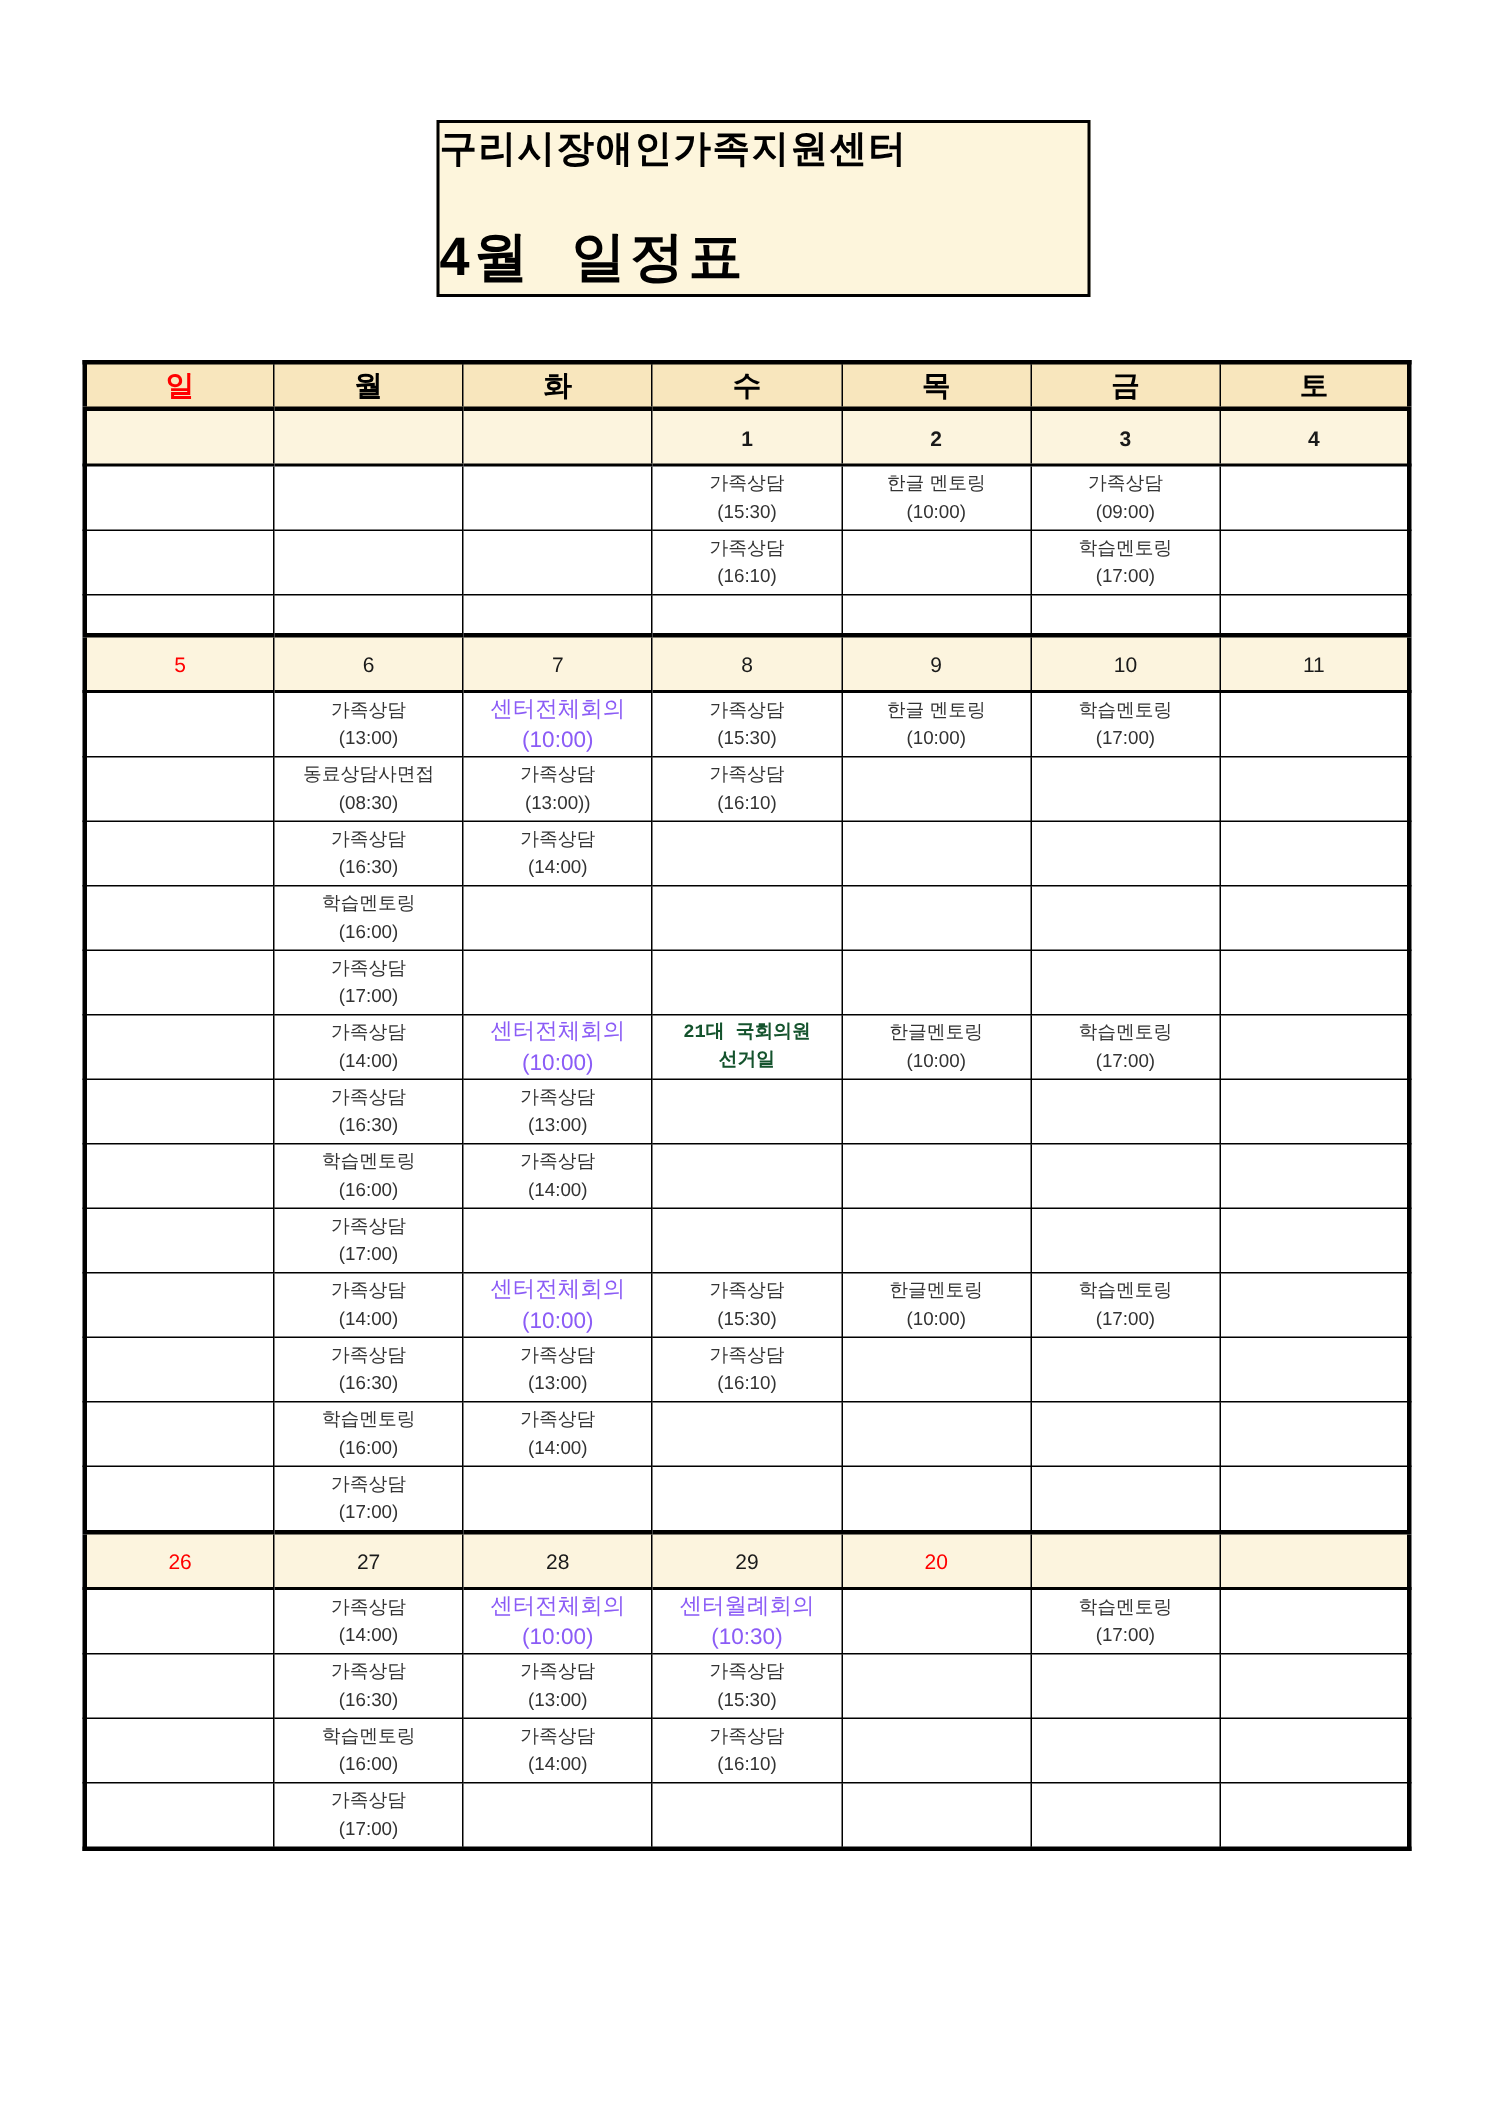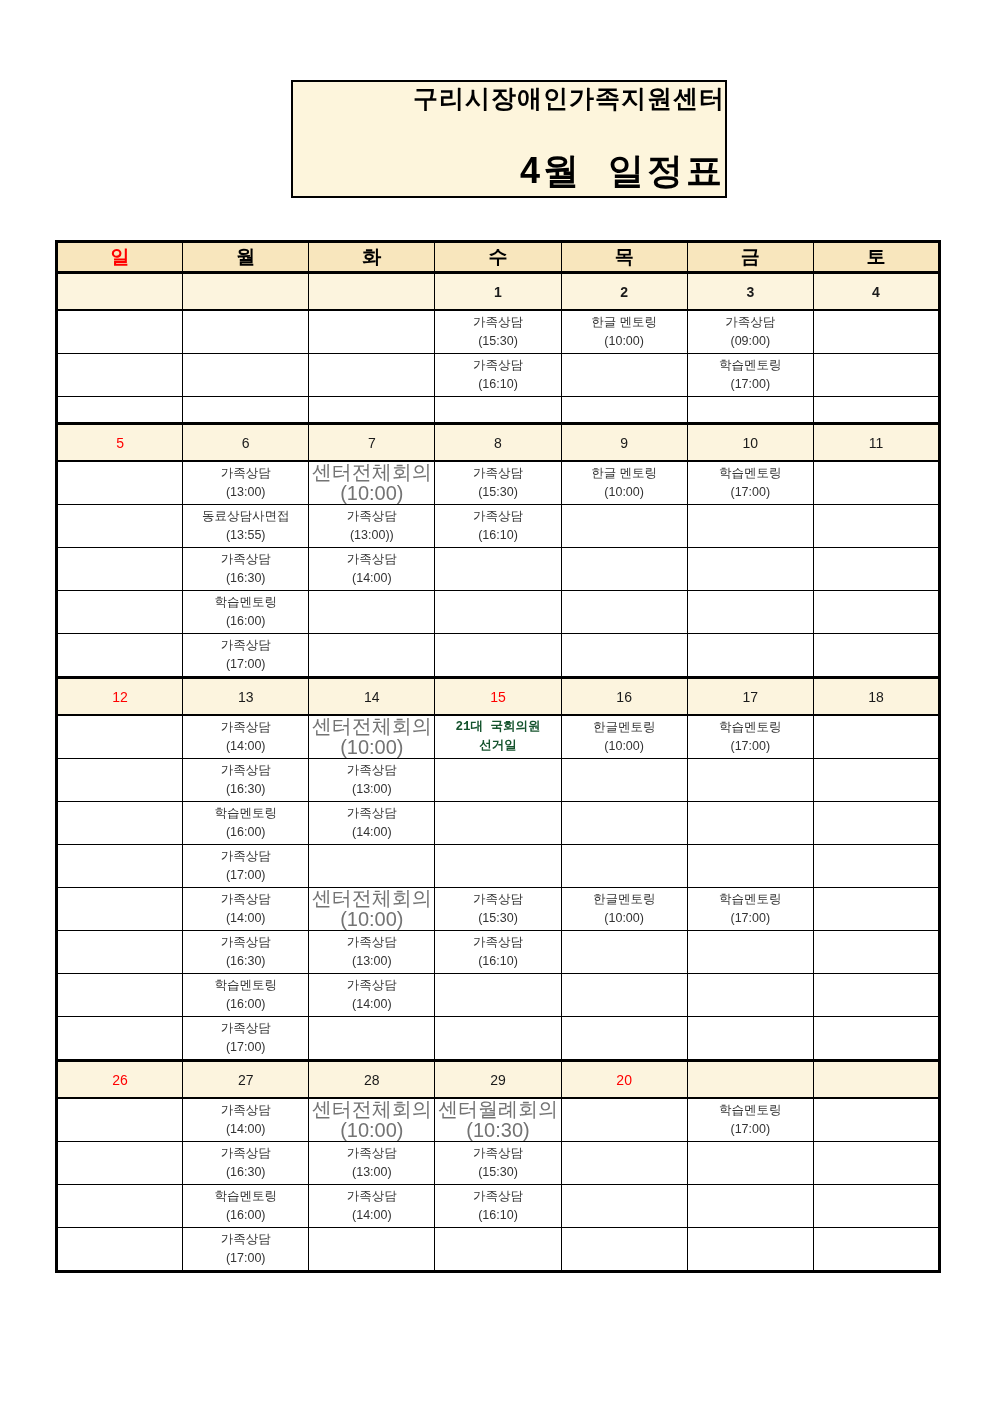--- a/index.html
+++ b/index.html
@@ -4,21 +4,21 @@
 <style>
   html,body{margin:0;padding:0;}
   body{
     width:992px;height:1403px;position:relative;background:#ffffff;
     font-family:"Liberation Sans","DejaVu Sans",sans-serif;color:#000;
   }
   
   .title-box{
     position:absolute;left:291px;top:80px;width:436px;height:118px;
     background:#FDF5DC;border:2px solid #000;box-sizing:border-box;
-    display:flex;flex-direction:column;align-items:flex-end;justify-content:center;gap:8px;
+    display:flex;flex-direction:column;align-items:flex-start;justify-content:center;gap:8px;
   }
   .title-org{font-size:25px;font-weight:700;letter-spacing:1px;}
   .title-heading{font-size:36px;font-weight:700;letter-spacing:3px;white-space:pre;margin-top:24px;}
   
   table.calendar{
     position:absolute;left:55px;top:240px;width:886px;
     border-collapse:collapse;table-layout:fixed;
     border:3px solid #000;
   }
   th{
@@ -29,21 +29,21 @@
   td{border:1px solid #000;padding:0;text-align:center;vertical-align:middle;}
   tr.date-row td{
     height:35px;background:#FCF4DE;font-size:14px;font-weight:400;color:#1a1a1a;
     border-top:3px solid #000;border-bottom:2px solid #000;
   }
   tr.bold-dates td{font-weight:700;}
   tr.date-row td.red{color:#FF0000;}
   tr.event-row td{height:42px;background:#ffffff;}
   tr.short-row td{height:25px;}
   .ev-l1,.ev-l2{font-size:12.5px;line-height:19px;color:#333;}
-  td.big .ev-l1,td.big .ev-l2{font-size:20px;line-height:21px;color:#737373;}
+  td.big .ev-l1,td.big .ev-l2{font-size:15px;line-height:21px;color:#8b5cf6;}
   td.redcell .ev-l1,td.redcell .ev-l2{color:#14532d;font-weight:700;font-family:Liberation Mono, monospace;}
 </style>
 </head>
 <body>
 
 <div class="title-box">
   <div class="title-org">구리시장애인가족지원센터</div>
   <div class="title-heading">4월  일정표</div>
 </div>
 
@@ -141,21 +141,21 @@
         <td>
           <div class="ev-l1">학습멘토링</div>
           <div class="ev-l2">(17:00)</div>
         </td>
         <td></td>
       </tr>
       <tr class="event-row">
         <td></td>
         <td>
           <div class="ev-l1">동료상담사면접</div>
-          <div class="ev-l2">(13:55)</div>
+          <div class="ev-l2">(08:30)</div>
         </td>
         <td>
           <div class="ev-l1">가족상담</div>
           <div class="ev-l2">(13:00))</div>
         </td>
         <td>
           <div class="ev-l1">가족상담</div>
           <div class="ev-l2">(16:10)</div>
         </td>
         <td></td>
@@ -193,29 +193,20 @@
         <td></td>
         <td>
           <div class="ev-l1">가족상담</div>
           <div class="ev-l2">(17:00)</div>
         </td>
         <td></td>
         <td></td>
         <td></td>
         <td></td>
         <td></td>
-      </tr>
-      <tr class="date-row">
-        <td class="red">12</td>
-        <td>13</td>
-        <td>14</td>
-        <td class="red">15</td>
-        <td>16</td>
-        <td>17</td>
-        <td>18</td>
       </tr>
       <tr class="event-row">
         <td></td>
         <td>
           <div class="ev-l1">가족상담</div>
           <div class="ev-l2">(14:00)</div>
         </td>
         <td class="big">
           <div class="ev-l1">센터전체회의</div>
           <div class="ev-l2">(10:00)</div>

